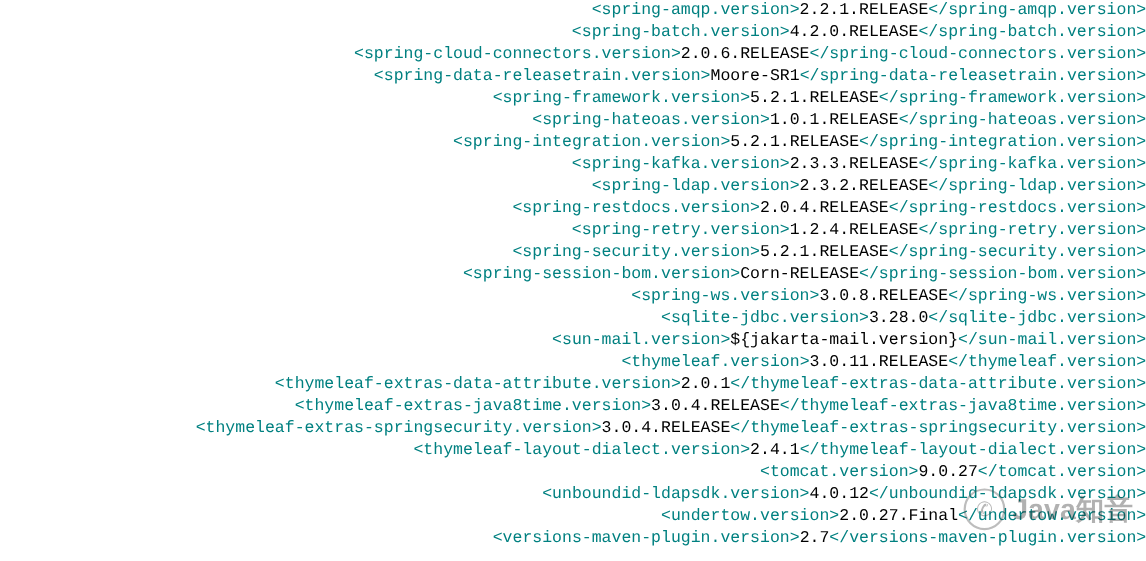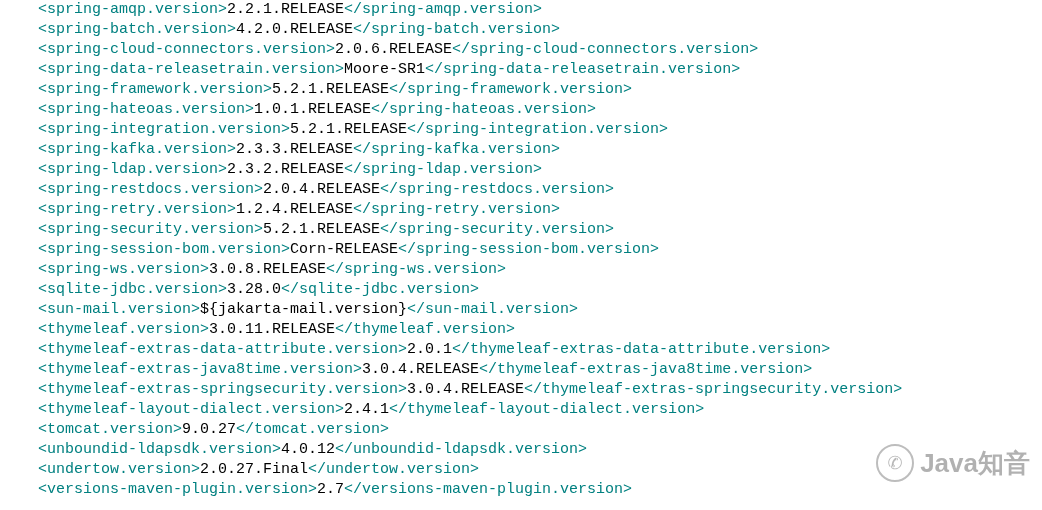--- a/index.html
+++ b/index.html
@@ -12,20 +12,21 @@
     color: #000000;
     width: 1042px;
     height: 510px;
     overflow: hidden;
     position: relative;
   }
   .code-block {
     padding-left: 38px;
     padding-top: 0;
     white-space: pre;
+    text-align: right;
   }
   .tag   { color: #008080; }
   .tagc  { color: #008080; }
   .val   { color: #000000; }
   .watermark {
     position: absolute;
     right: 12px;
     bottom: 28px;
     display: flex;
     align-items: center;

